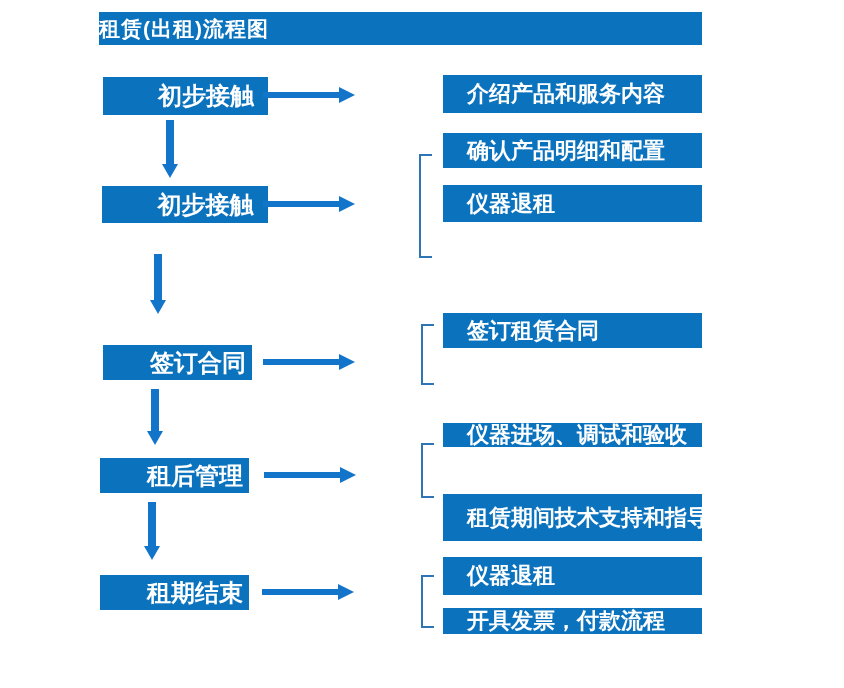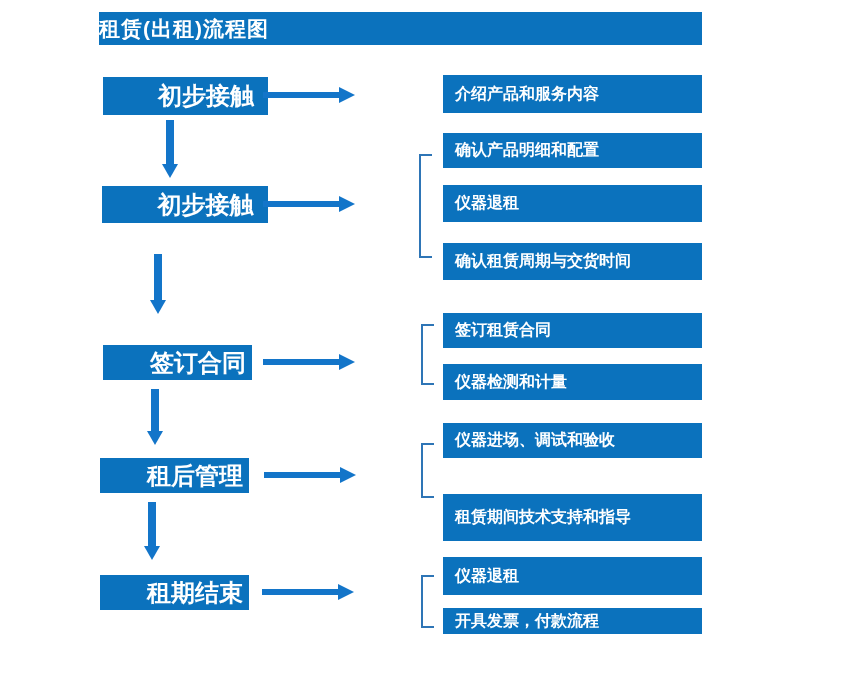--- a/index.html
+++ b/index.html
@@ -31,23 +31,23 @@
     font-weight:bold;font-size:24px;
     display:flex;align-items:center;justify-content:center;
     white-space:nowrap;
     padding-left:41px;
   }
   .rbox{
     position:absolute;
     left:443px;width:259px;
     background:var(--color-box);
     color:var(--color-text);
-    font-weight:bold;font-size:16px;
+    font-weight:bold;font-size:22px;
     display:flex;align-items:center;
-    padding-left:12px;
+    padding-left:24px;
     box-sizing:border-box;
     white-space:nowrap;
   }
   .connector{position:absolute;display:block;}
   .h-arrow{color:var(--color-arrow);}
   .v-arrow{color:var(--color-arrow);}
   .bracket{color:var(--color-bracket);}
 </style>
 </head>
 <body>
@@ -58,24 +58,22 @@
 
   <div class="lbox" style="left:103px;top:77px;width:124px;height:38px;">初步接触</div>
   <div class="lbox" style="left:102px;top:186px;width:125px;height:37px;">初步接触</div>
   <div class="lbox" style="left:103px;top:345px;width:108px;height:35px;">签订合同</div>
   <div class="lbox" style="left:100px;top:458px;width:108px;height:35px;">租后管理</div>
   <div class="lbox" style="left:100px;top:575px;width:108px;height:35px;">租期结束</div>
 
   <div class="rbox" style="top:75px;height:38px;">介绍产品和服务内容</div>
   <div class="rbox" style="top:133px;height:35px;">确认产品明细和配置</div>
   <div class="rbox" style="top:185px;height:37px;">仪器退租</div>
-  <div class="rbox" style="top:243px;height:37px;">确认租赁周期与交货时间</div>
   <div class="rbox" style="top:313px;height:35px;">签订租赁合同</div>
-  <div class="rbox" style="top:364px;height:36px;">仪器检测和计量</div>
-  <div class="rbox" style="top:423px;height:35px;">仪器进场、调试和验收</div>
+  <div class="rbox" style="top:423px;height:24px;">仪器进场、调试和验收</div>
   <div class="rbox" style="top:494px;height:47px;">租赁期间技术支持和指导</div>
   <div class="rbox" style="top:557px;height:38px;">仪器退租</div>
   <div class="rbox" style="top:608px;height:26px;">开具发票，付款流程</div>
 
   <svg class="connector h-arrow" style="left:263px;top:87px;" width="92" height="16">
     <line x1="0" y1="8" x2="78" y2="8" stroke="currentColor" stroke-width="6"></line>
     <polygon points="76,0 92,8 76,16" fill="currentColor"></polygon>
   </svg>
   <svg class="connector h-arrow" style="left:263px;top:196px;" width="92" height="16">
     <line x1="0" y1="8" x2="78" y2="8" stroke="currentColor" stroke-width="6"></line>

